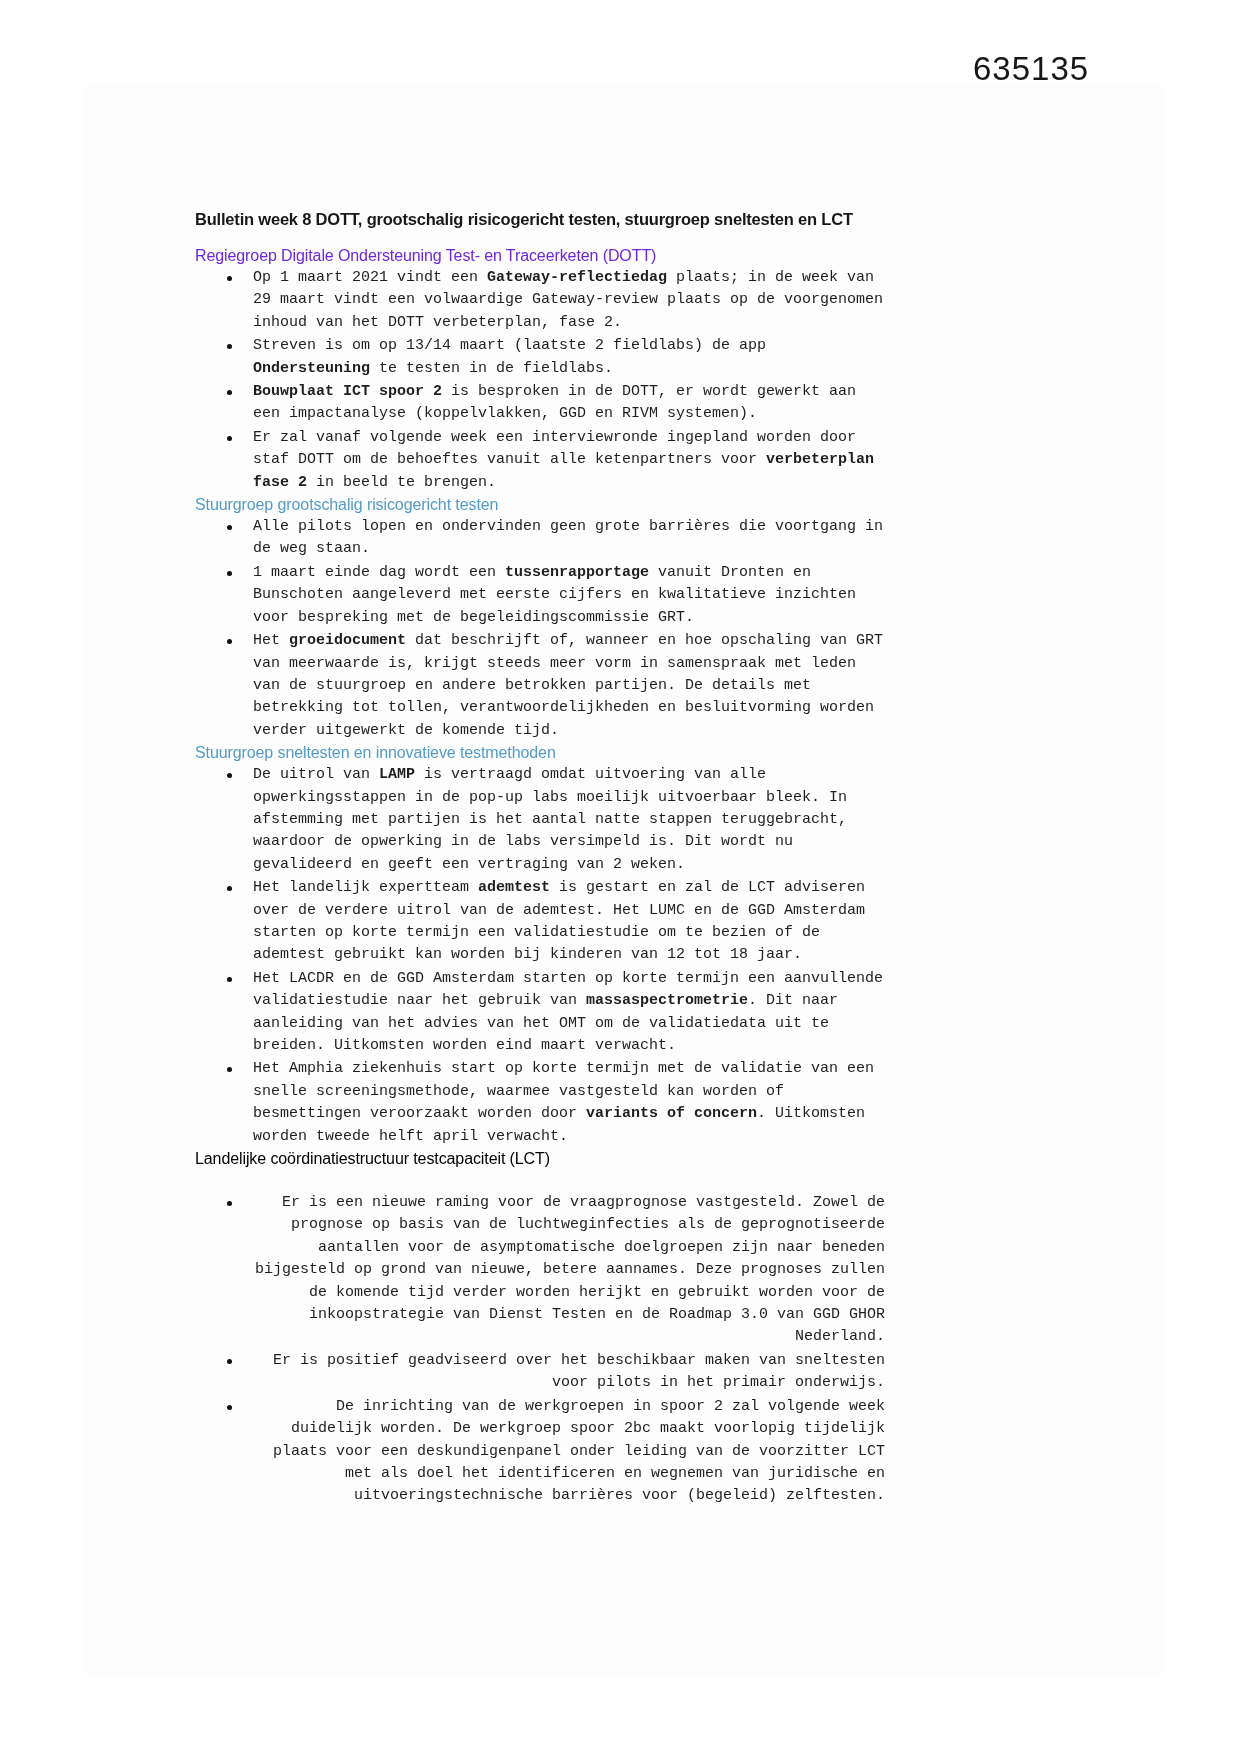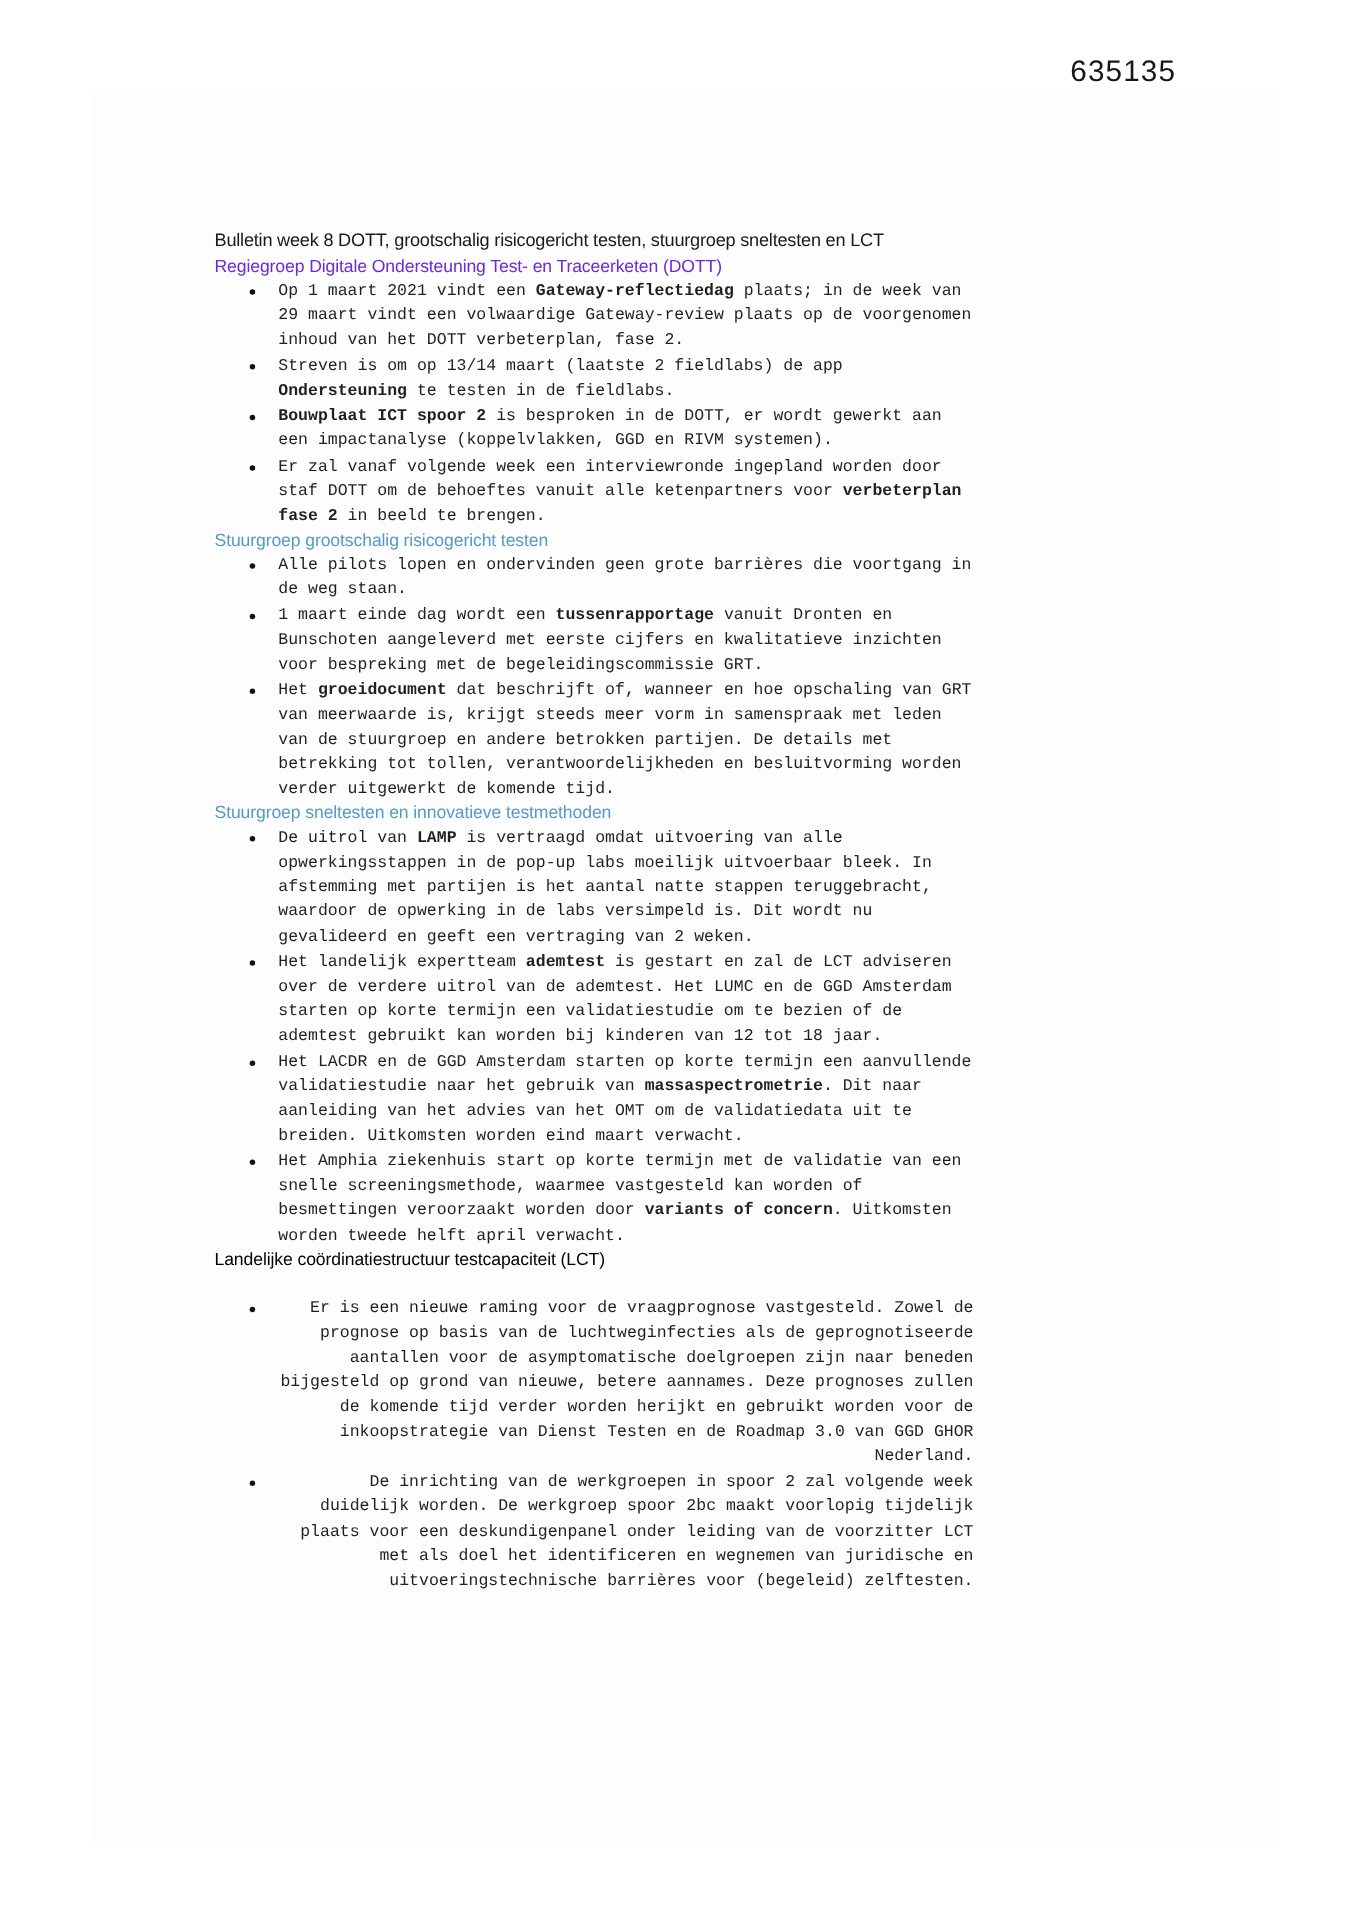--- a/index.html
+++ b/index.html
@@ -20,34 +20,34 @@
     left: 85px;
     top: 85px;
     width: 1078px;
     height: 1592px;
     background: #fdfdfd;
   }
   .page-number {
     position: absolute;
     left: 973px;
     top: 50px;
-    font-size: 27px;
+    font-size: 33px;
     letter-spacing: 1px;
     color: #171717;
   }
   .content {
     position: absolute;
     left: 195px;
     top: 210px;
     width: 690px;
   }
   h1.doc-title {
-    margin: 0 0 5px 0;
+    margin: 0 0 18px 0;
     font-size: 16.5px;
-    font-weight: 400;
+    font-weight: 700;
     letter-spacing: -0.2px;
     color: #181818;
     white-space: nowrap;
   }
   section {
     margin: 0;
   }
   h2.sec-heading {
     margin: 1px 0 2px 0;
     font-size: 16px;
@@ -118,17 +118,18 @@
           <li><span>De uitrol van </span><span class="b">LAMP</span><span> is vertraagd omdat uitvoering van alle opwerkingsstappen in de pop-up labs moeilijk uitvoerbaar bleek. In afstemming met partijen is het aantal natte stappen teruggebracht, waardoor de opwerking in de labs versimpeld is. Dit wordt nu gevalideerd en geeft een vertraging van 2 weken.</span></li>
           <li><span>Het landelijk expertteam </span><span class="b">ademtest</span><span> is gestart en zal de LCT adviseren over de verdere uitrol van de ademtest. Het LUMC en de GGD Amsterdam starten op korte termijn een validatiestudie om te bezien of de ademtest gebruikt kan worden bij kinderen van 12 tot 18 jaar.</span></li>
           <li><span>Het LACDR en de GGD Amsterdam starten op korte termijn een aanvullende validatiestudie naar het gebruik van </span><span class="b">massaspectrometrie</span><span>. Dit naar aanleiding van het advies van het OMT om de validatiedata uit te breiden. Uitkomsten worden eind maart verwacht.</span></li>
           <li><span>Het Amphia ziekenhuis start op korte termijn met de validatie van een snelle screeningsmethode, waarmee vastgesteld kan worden of besmettingen veroorzaakt worden door </span><span class="b">variants of concern</span><span>. Uitkomsten worden tweede helft april verwacht.</span></li>
         </ul>
       </section>
       <section>
         <h2 class="sec-heading" style="color: #000000;">Landelijke coördinatiestructuur testcapaciteit (LCT)</h2>
         <ul class="bullets gap-top">
           <li><span>Er is een nieuwe raming voor de vraagprognose vastgesteld. Zowel de prognose op basis van de luchtweginfecties als de geprognotiseerde aantallen voor de asymptomatische doelgroepen zijn naar beneden bijgesteld op grond van nieuwe, betere aannames. Deze prognoses zullen de komende tijd verder worden herijkt en gebruikt worden voor de inkoopstrategie van Dienst Testen en de Roadmap 3.0 van GGD GHOR Nederland.</span></li>
+          <li><span>Er is positief geadviseerd over het beschikbaar maken van sneltesten voor pilots in het primair onderwijs.</span></li>
           <li><span>De inrichting van de werkgroepen in spoor 2 zal volgende week duidelijk worden. De werkgroep spoor 2bc maakt voorlopig tijdelijk plaats voor een deskundigenpanel onder leiding van de voorzitter LCT met als doel het identificeren en wegnemen van juridische en uitvoeringstechnische barrières voor (begeleid) zelftesten.</span></li>
         </ul>
       </section>
     </div>
 </div>
 
 </body></html>

